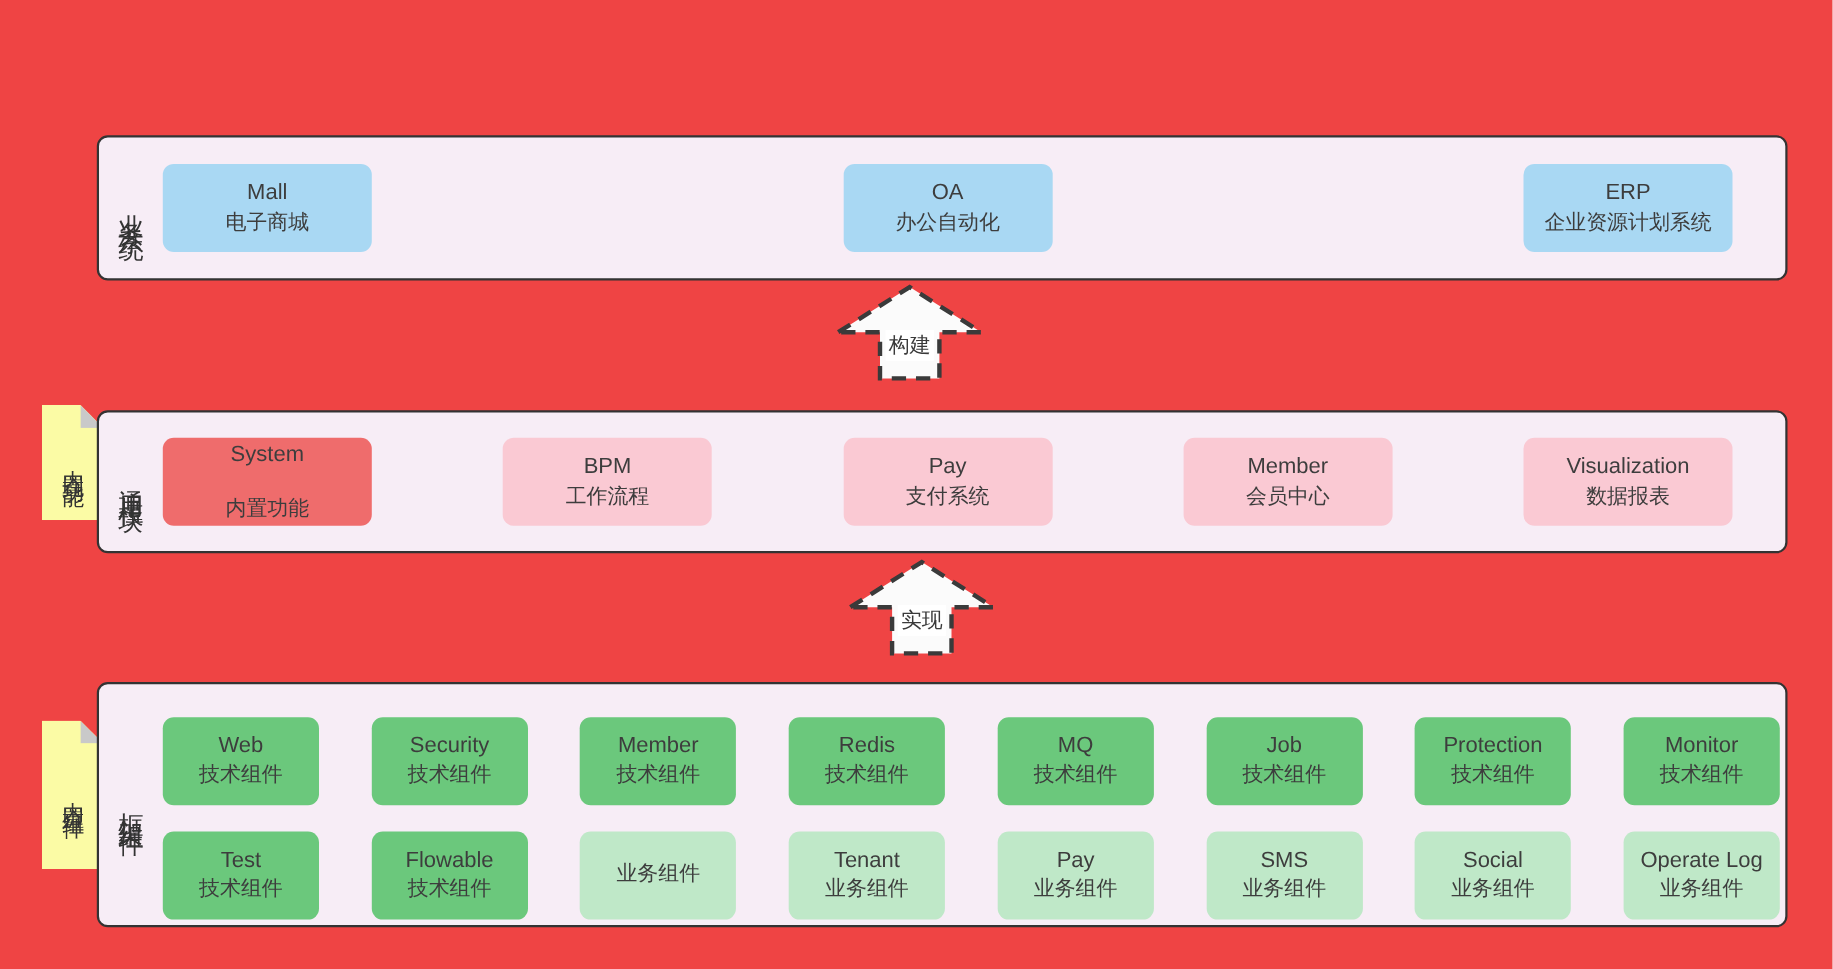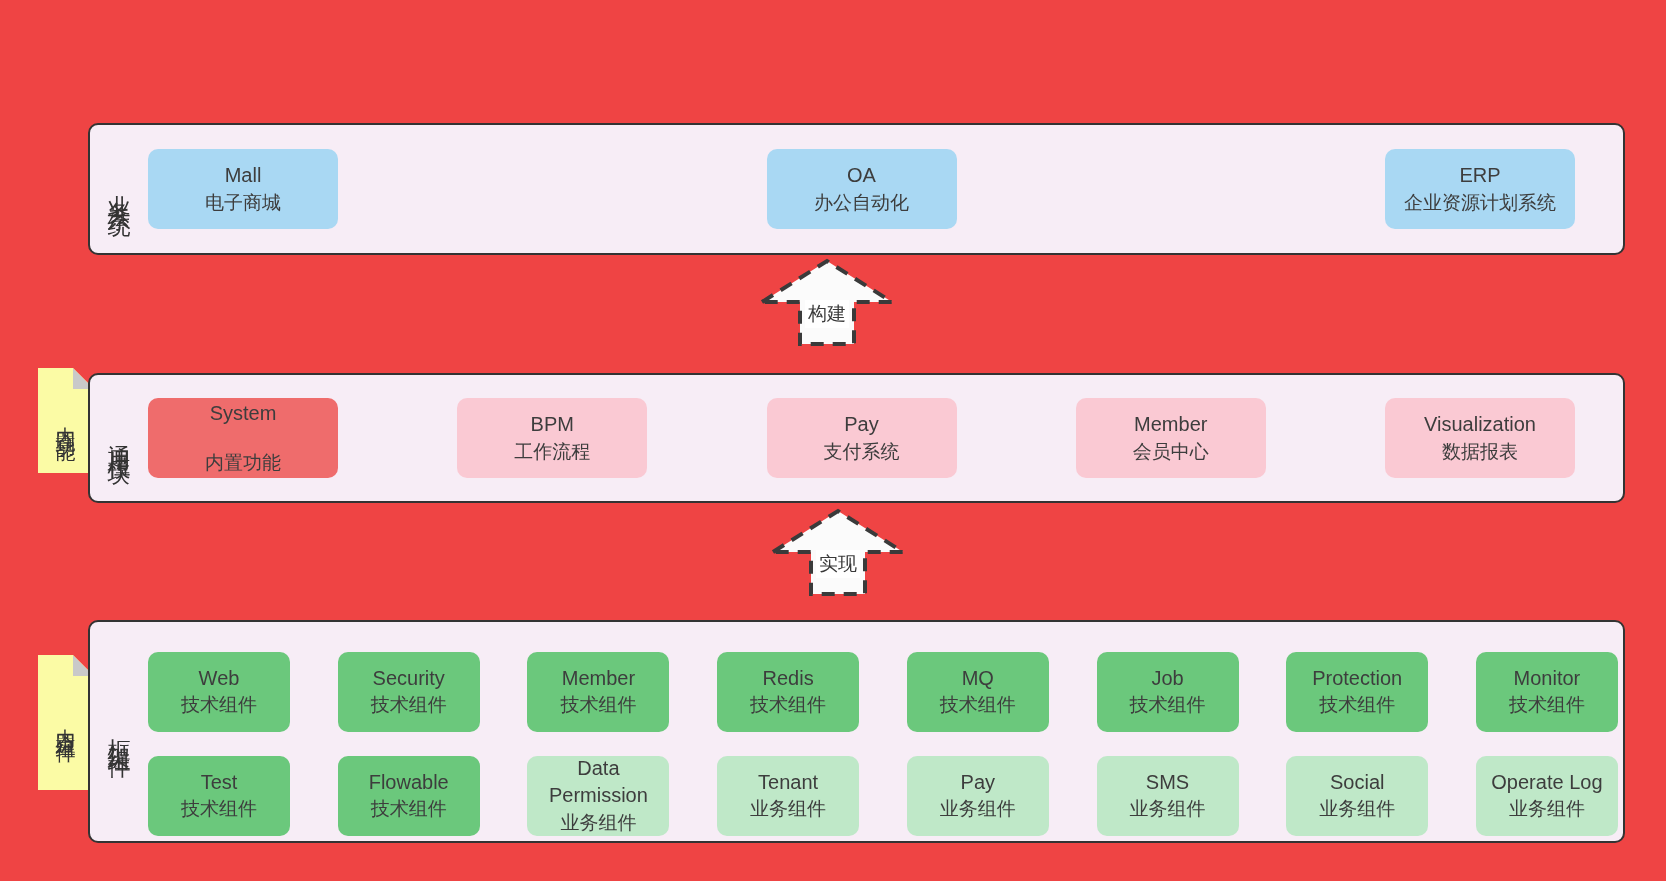--- a/index.html
+++ b/index.html
@@ -196,21 +196,20 @@
         <div class="row">
           <div class="node green">
             <div class="node-name">Test</div>
             <div class="node-desc">技术组件</div>
           </div>
           <div class="node green">
             <div class="node-name">Flowable</div>
             <div class="node-desc">技术组件</div>
           </div>
           <div class="node lightgreen">
-            <div class="node-name">Data Permission</div>
             <div class="node-desc">业务组件</div>
           </div>
           <div class="node lightgreen">
             <div class="node-name">Tenant</div>
             <div class="node-desc">业务组件</div>
           </div>
           <div class="node lightgreen">
             <div class="node-name">Pay</div>
             <div class="node-desc">业务组件</div>
           </div>

